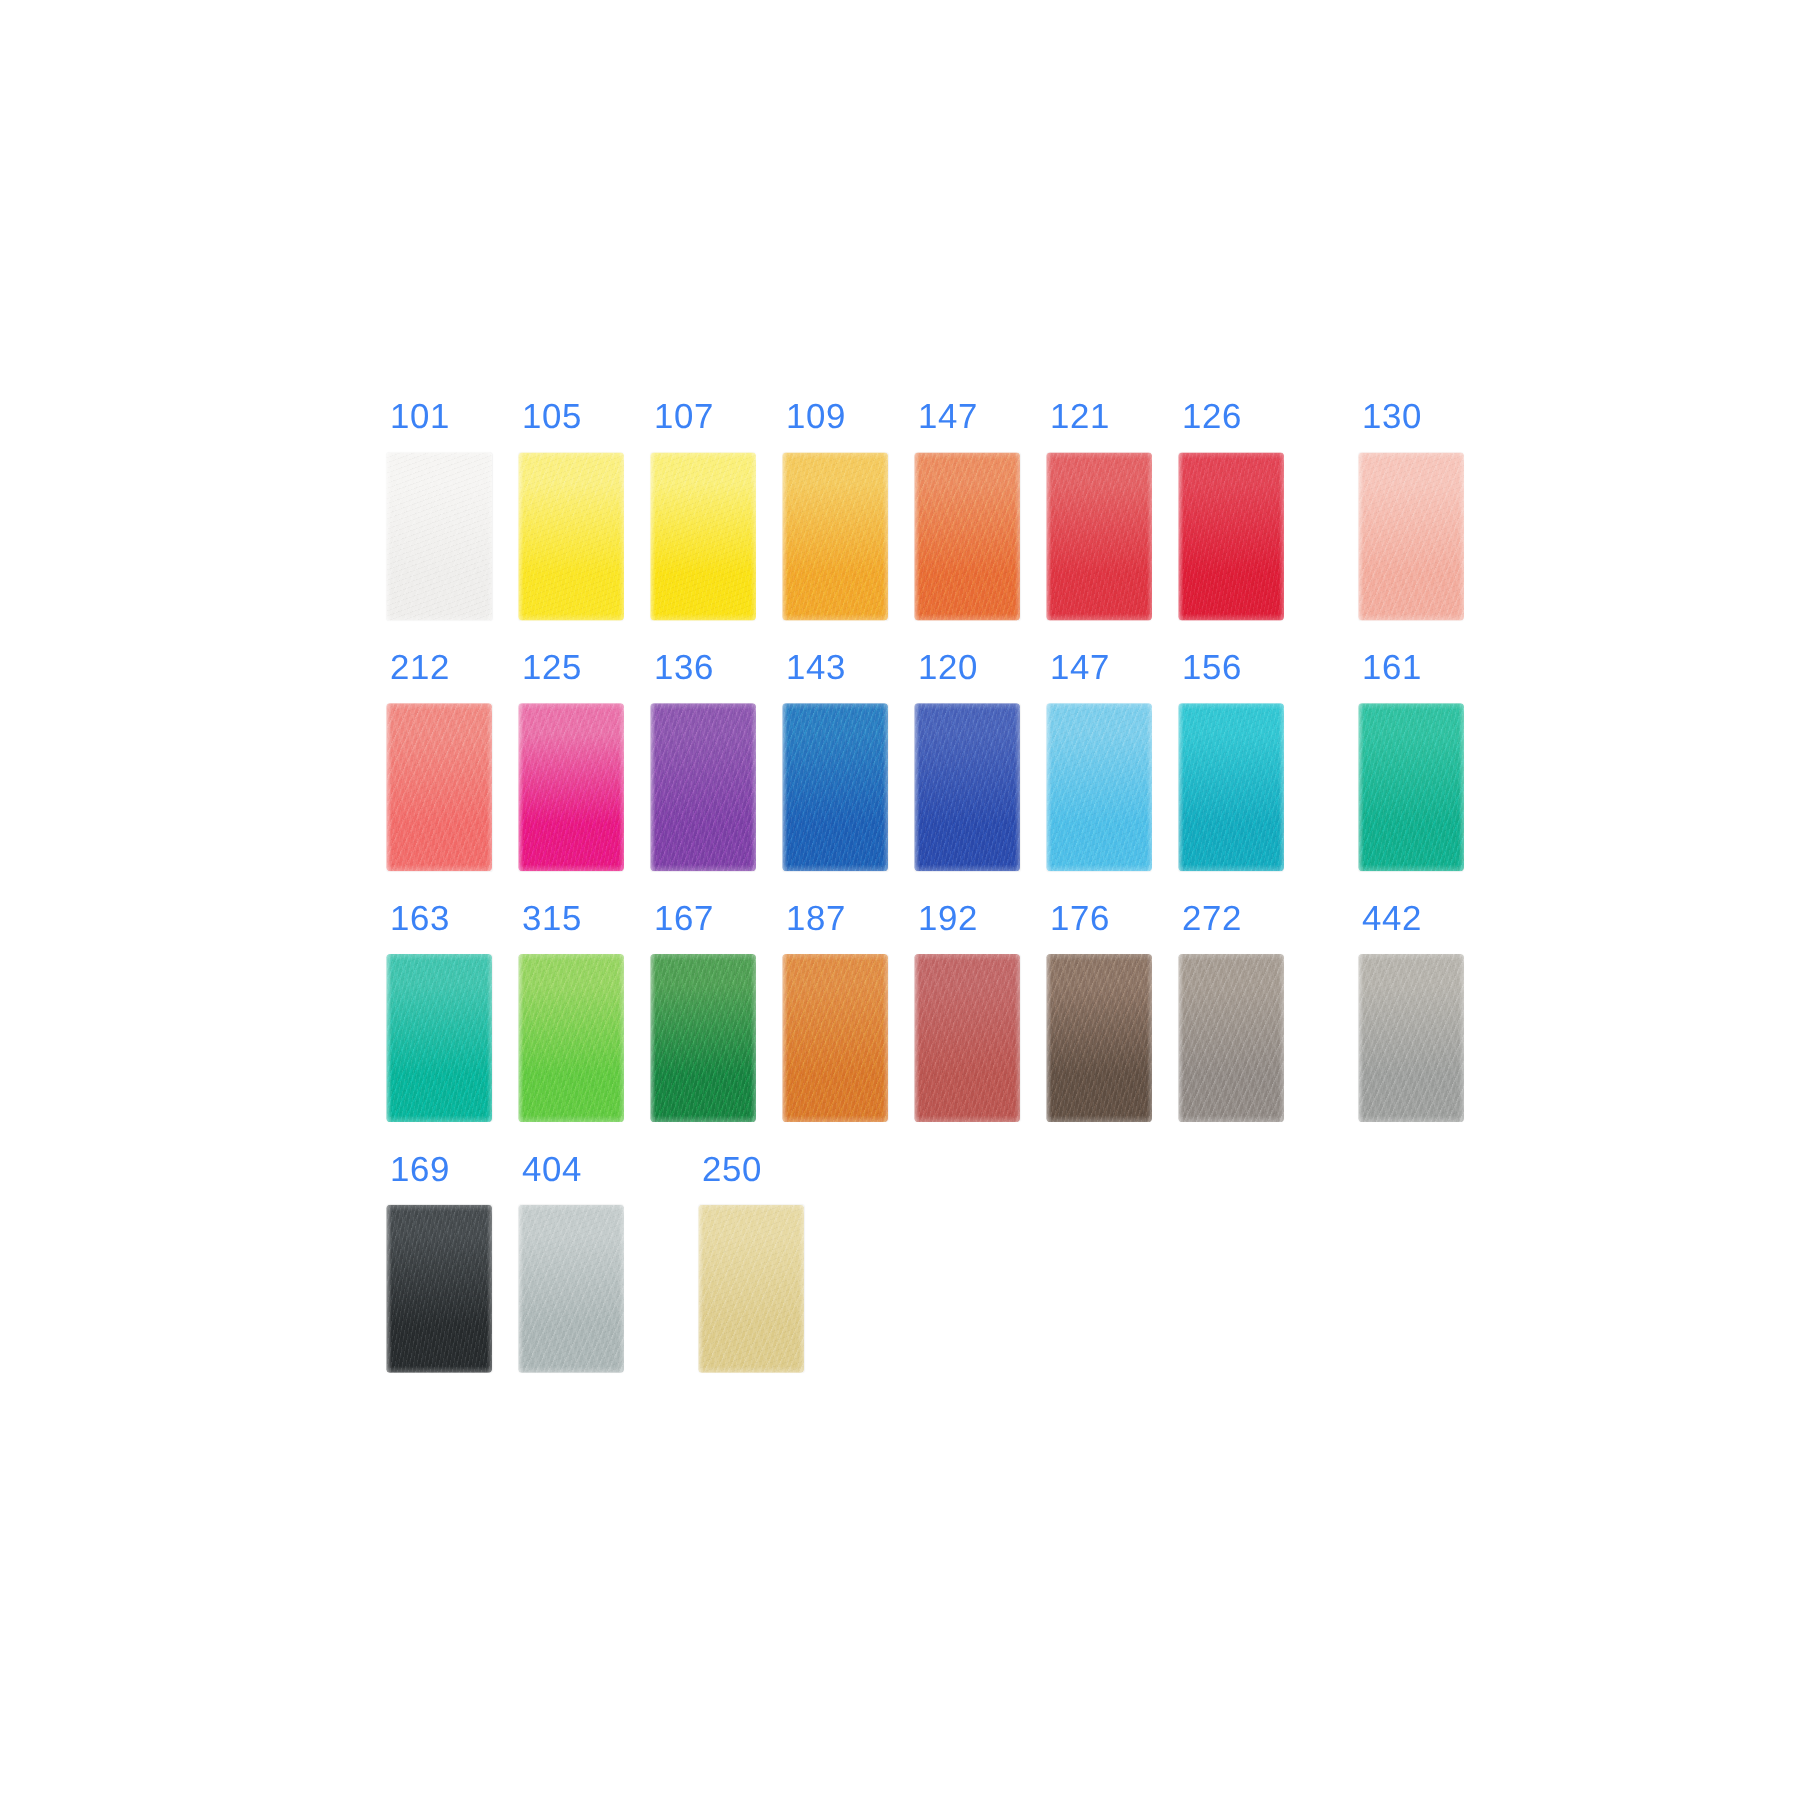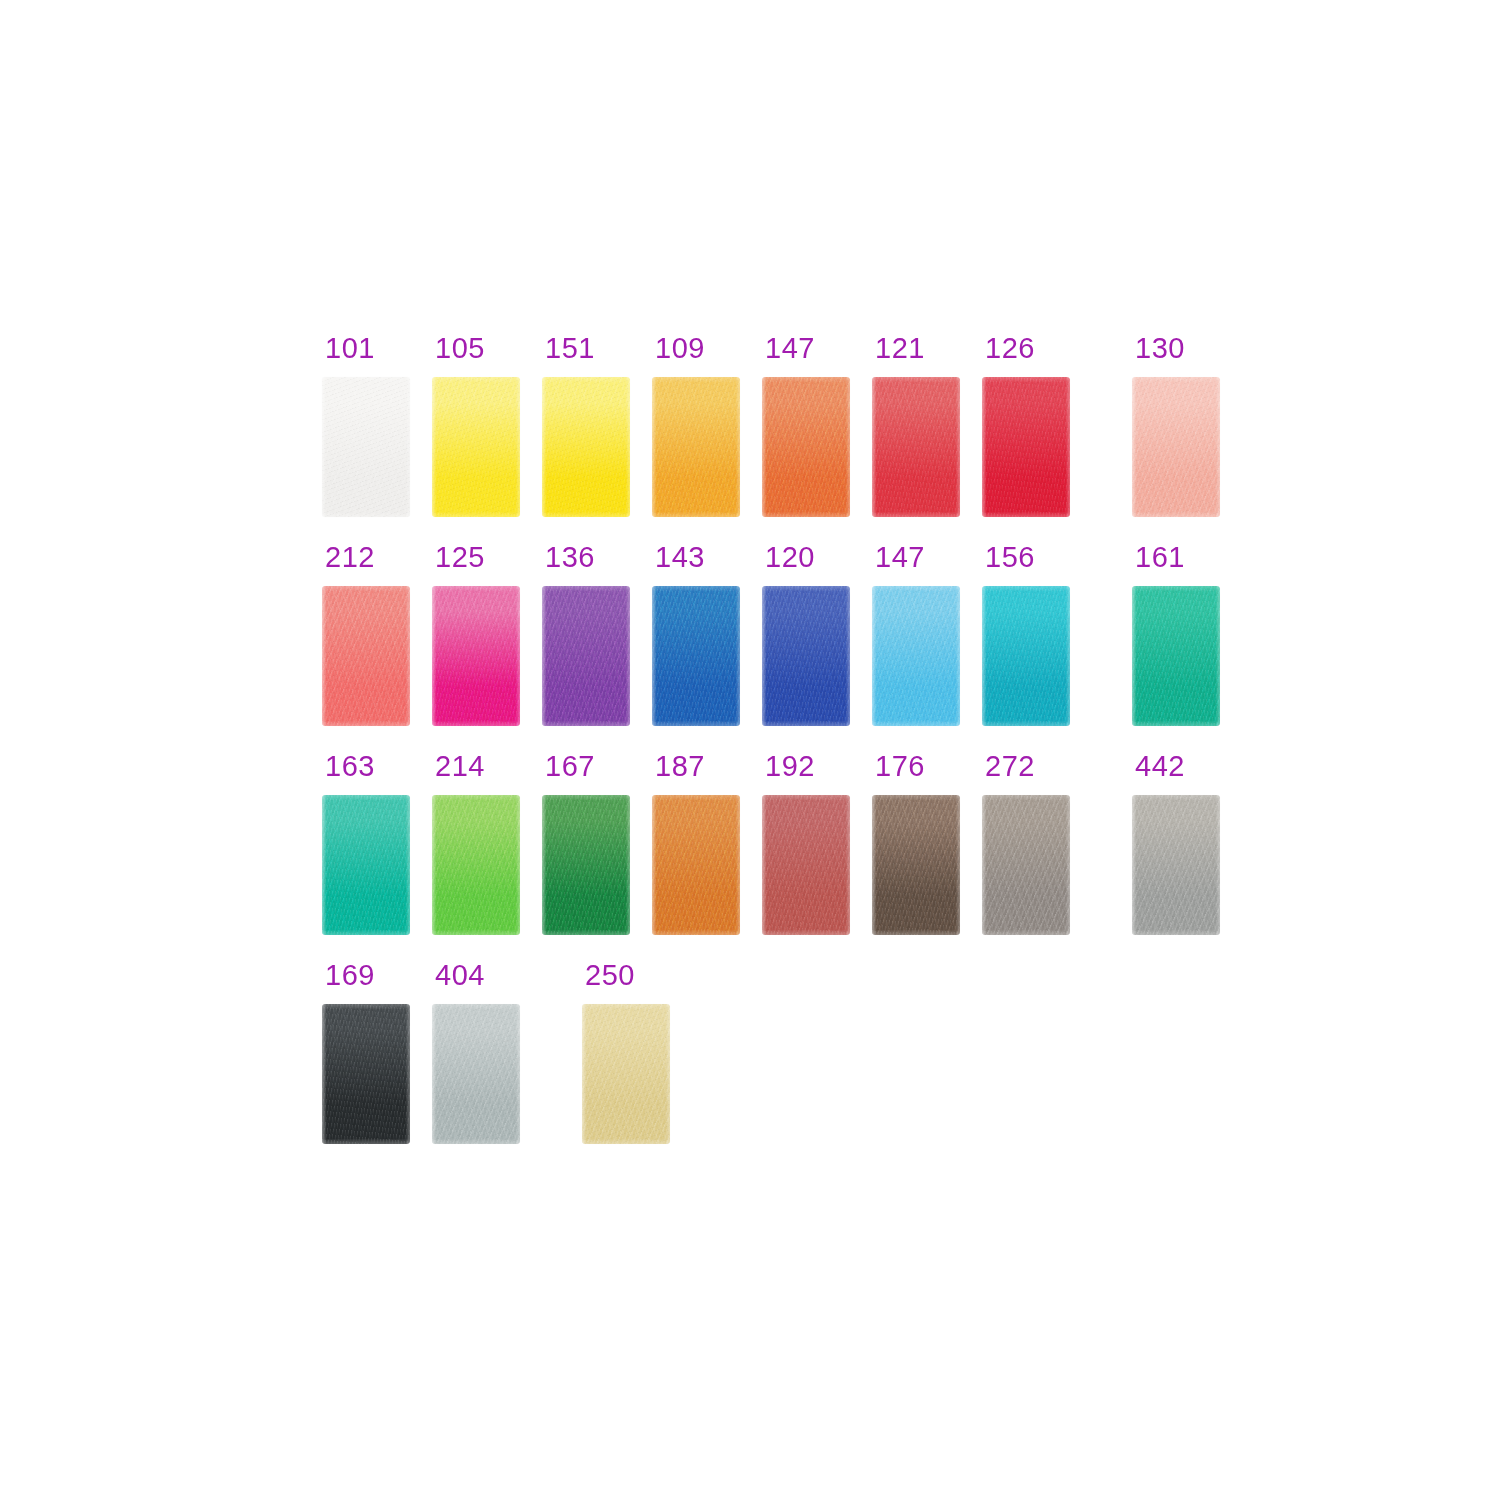--- a/index.html
+++ b/index.html
@@ -49,21 +49,21 @@
 
   .swatch-cell:last-child {
     margin-right: 0;
     padding-left: 40px;
   }
 
   .swatch-label {
     font-family: "Liberation Sans", sans-serif;
     font-size: 29px;
     font-weight: 400;
-    color: #a21caf;
+    color: #3b82f6;
     letter-spacing: 0.5px;
     line-height: 1;
     margin-bottom: 14px;
     padding-left: 3px;
     white-space: nowrap;
     -webkit-font-smoothing: antialiased;
   }
 
   .swatch-box {
     position: relative;
@@ -158,21 +158,21 @@
         <div class="swatch-cell">
           <div class="swatch-label">105</div>
           <div class="swatch-box" title="light cadmium yellow">
             <div class="swatch-fill" style="background: linear-gradient(rgb(251, 240, 125) 0%, rgb(251, 240, 125) 18%, rgb(251, 229, 36) 72%, rgb(251, 229, 36) 100%);"></div>
             <div class="swatch-texture"></div>
             <div class="swatch-grain"></div>
             <div class="swatch-edge"></div>
           </div>
         </div>
         <div class="swatch-cell">
-          <div class="swatch-label">151</div>
+          <div class="swatch-label">107</div>
           <div class="swatch-box" title="cadmium yellow">
             <div class="swatch-fill" style="background: linear-gradient(rgb(251, 240, 119) 0%, rgb(251, 240, 119) 18%, rgb(251, 225, 21) 72%, rgb(251, 225, 21) 100%);"></div>
             <div class="swatch-texture"></div>
             <div class="swatch-grain"></div>
             <div class="swatch-edge"></div>
           </div>
         </div>
         <div class="swatch-cell">
           <div class="swatch-label">109</div>
           <div class="swatch-box" title="dark chrome yellow">
@@ -297,21 +297,21 @@
         <div class="swatch-cell">
           <div class="swatch-label">163</div>
           <div class="swatch-box" title="emerald green">
             <div class="swatch-fill" style="background: linear-gradient(rgb(63, 195, 172) 0%, rgb(63, 195, 172) 18%, rgb(8, 178, 151) 72%, rgb(8, 178, 151) 100%);"></div>
             <div class="swatch-texture"></div>
             <div class="swatch-grain"></div>
             <div class="swatch-edge"></div>
           </div>
         </div>
         <div class="swatch-cell">
-          <div class="swatch-label">214</div>
+          <div class="swatch-label">315</div>
           <div class="swatch-box" title="grass green">
             <div class="swatch-fill" style="background: linear-gradient(rgb(148, 212, 95) 0%, rgb(148, 212, 95) 18%, rgb(95, 201, 63) 72%, rgb(95, 201, 63) 100%);"></div>
             <div class="swatch-texture"></div>
             <div class="swatch-grain"></div>
             <div class="swatch-edge"></div>
           </div>
         </div>
         <div class="swatch-cell">
           <div class="swatch-label">167</div>
           <div class="swatch-box" title="permanent green olive">

